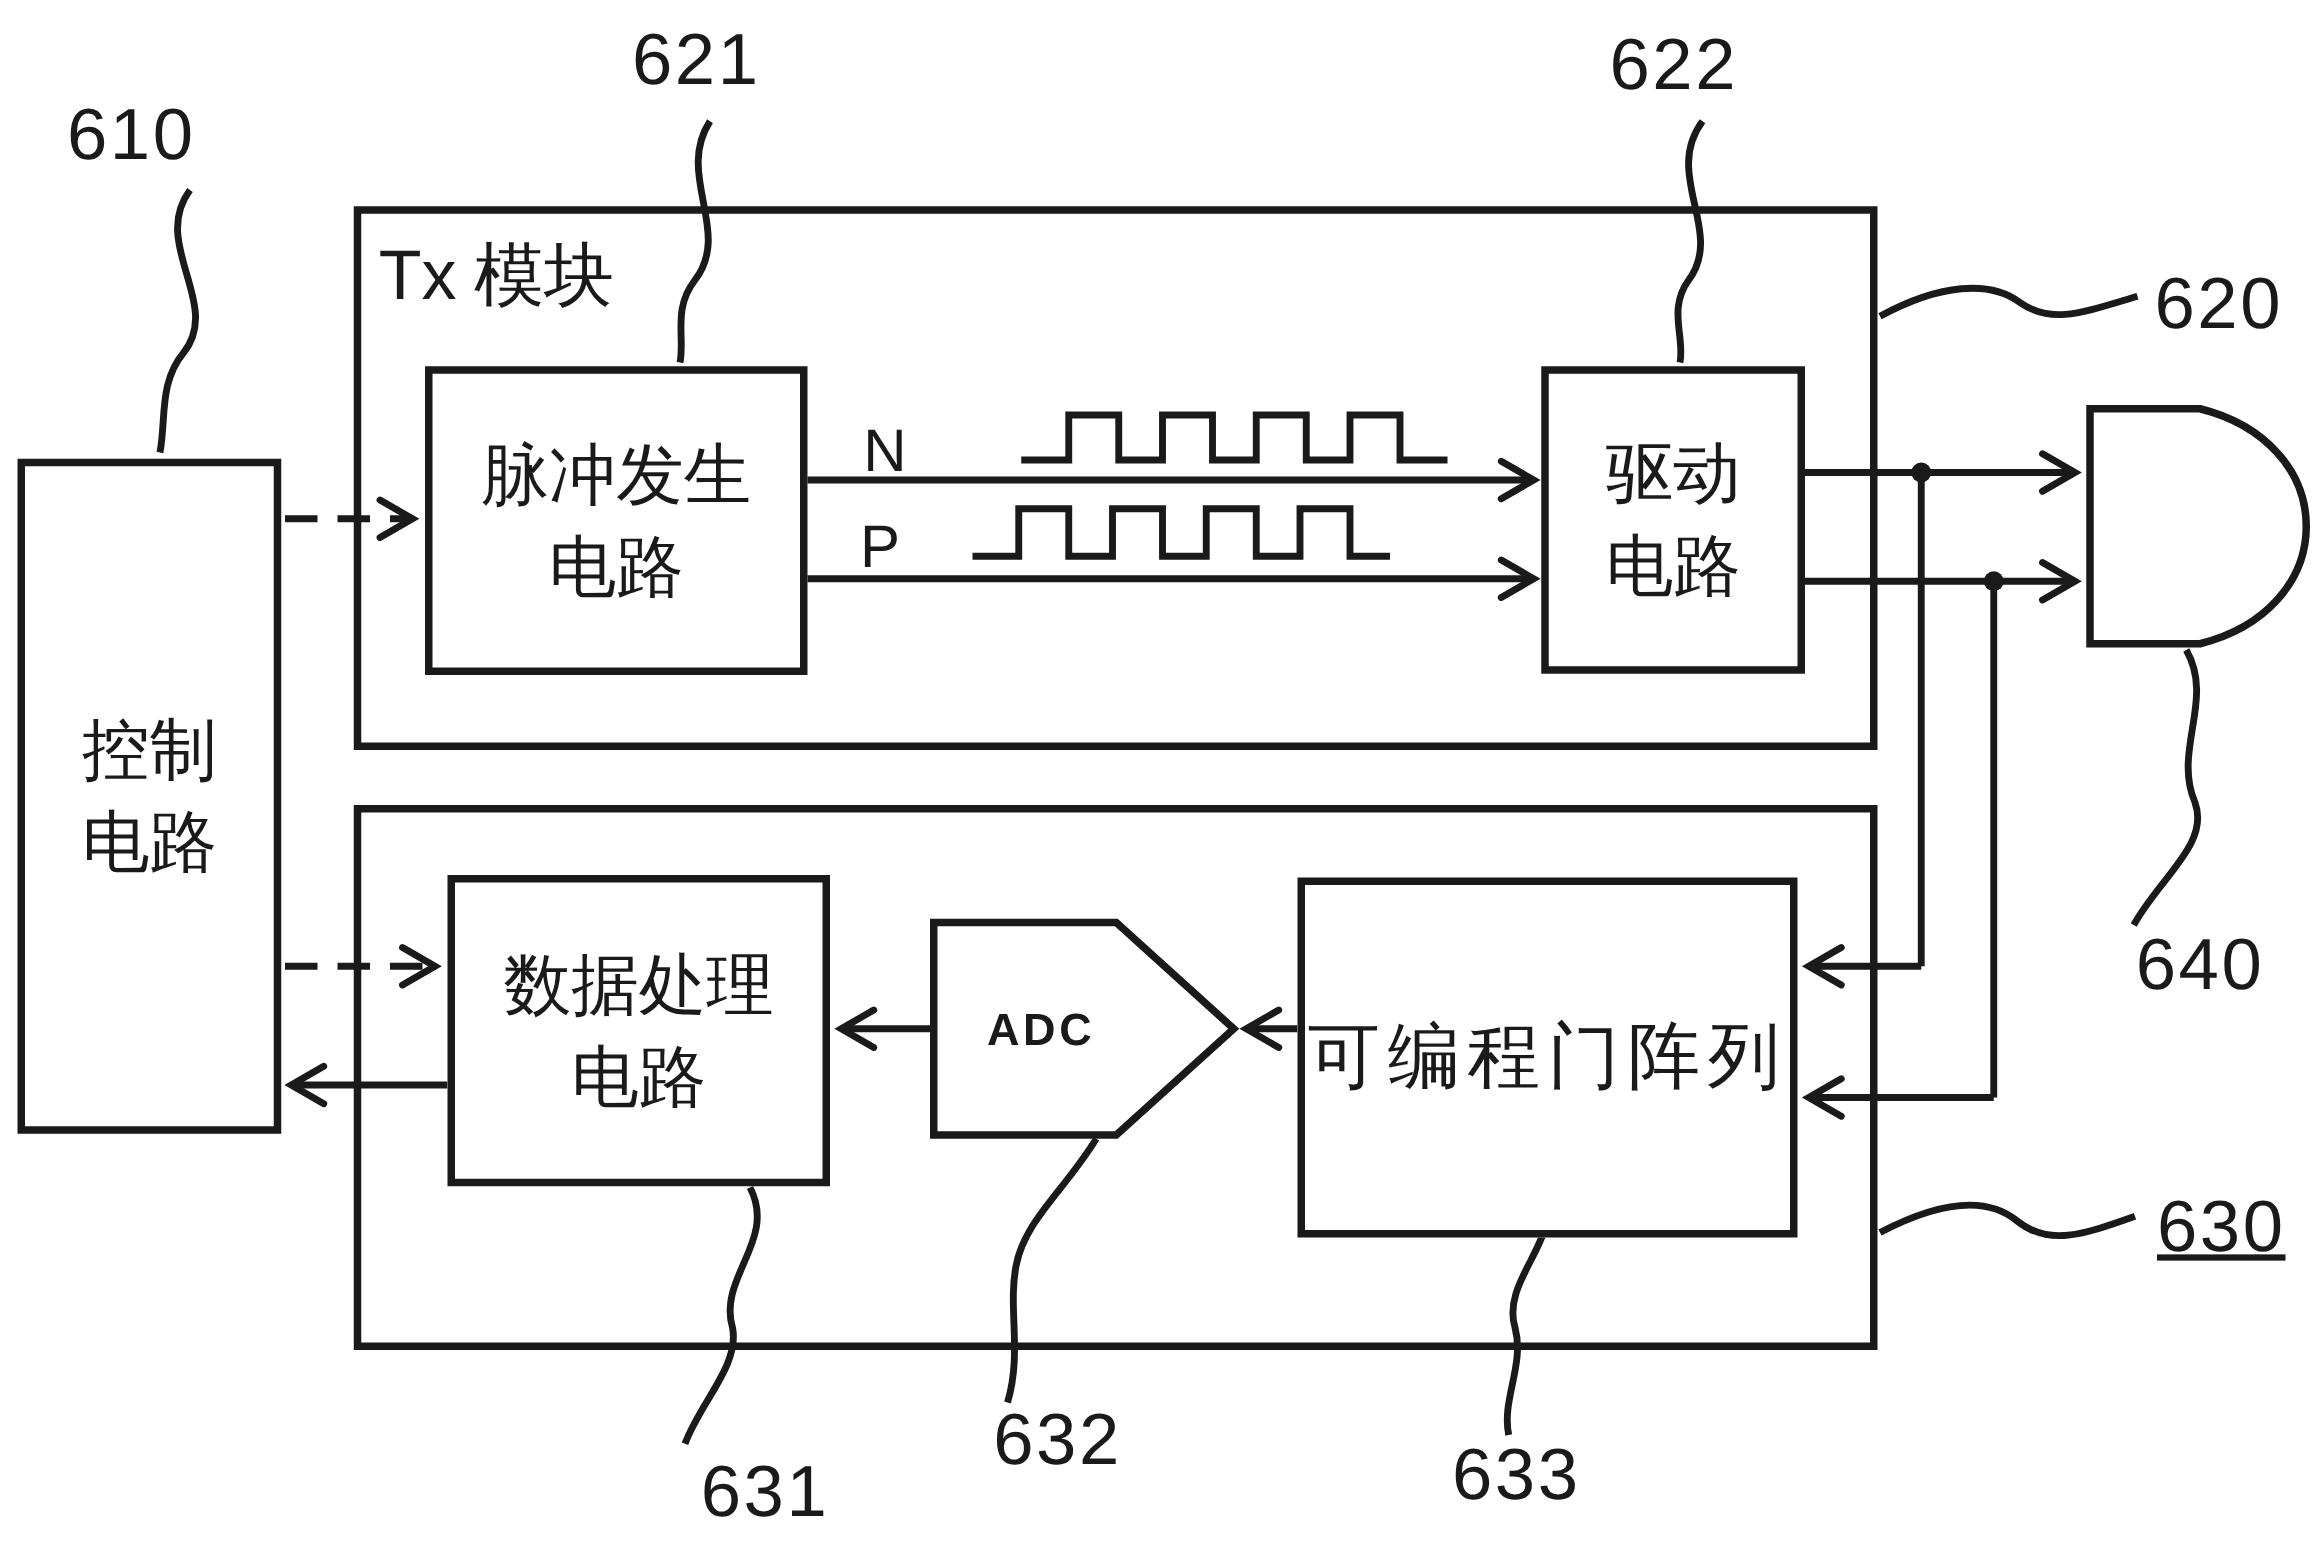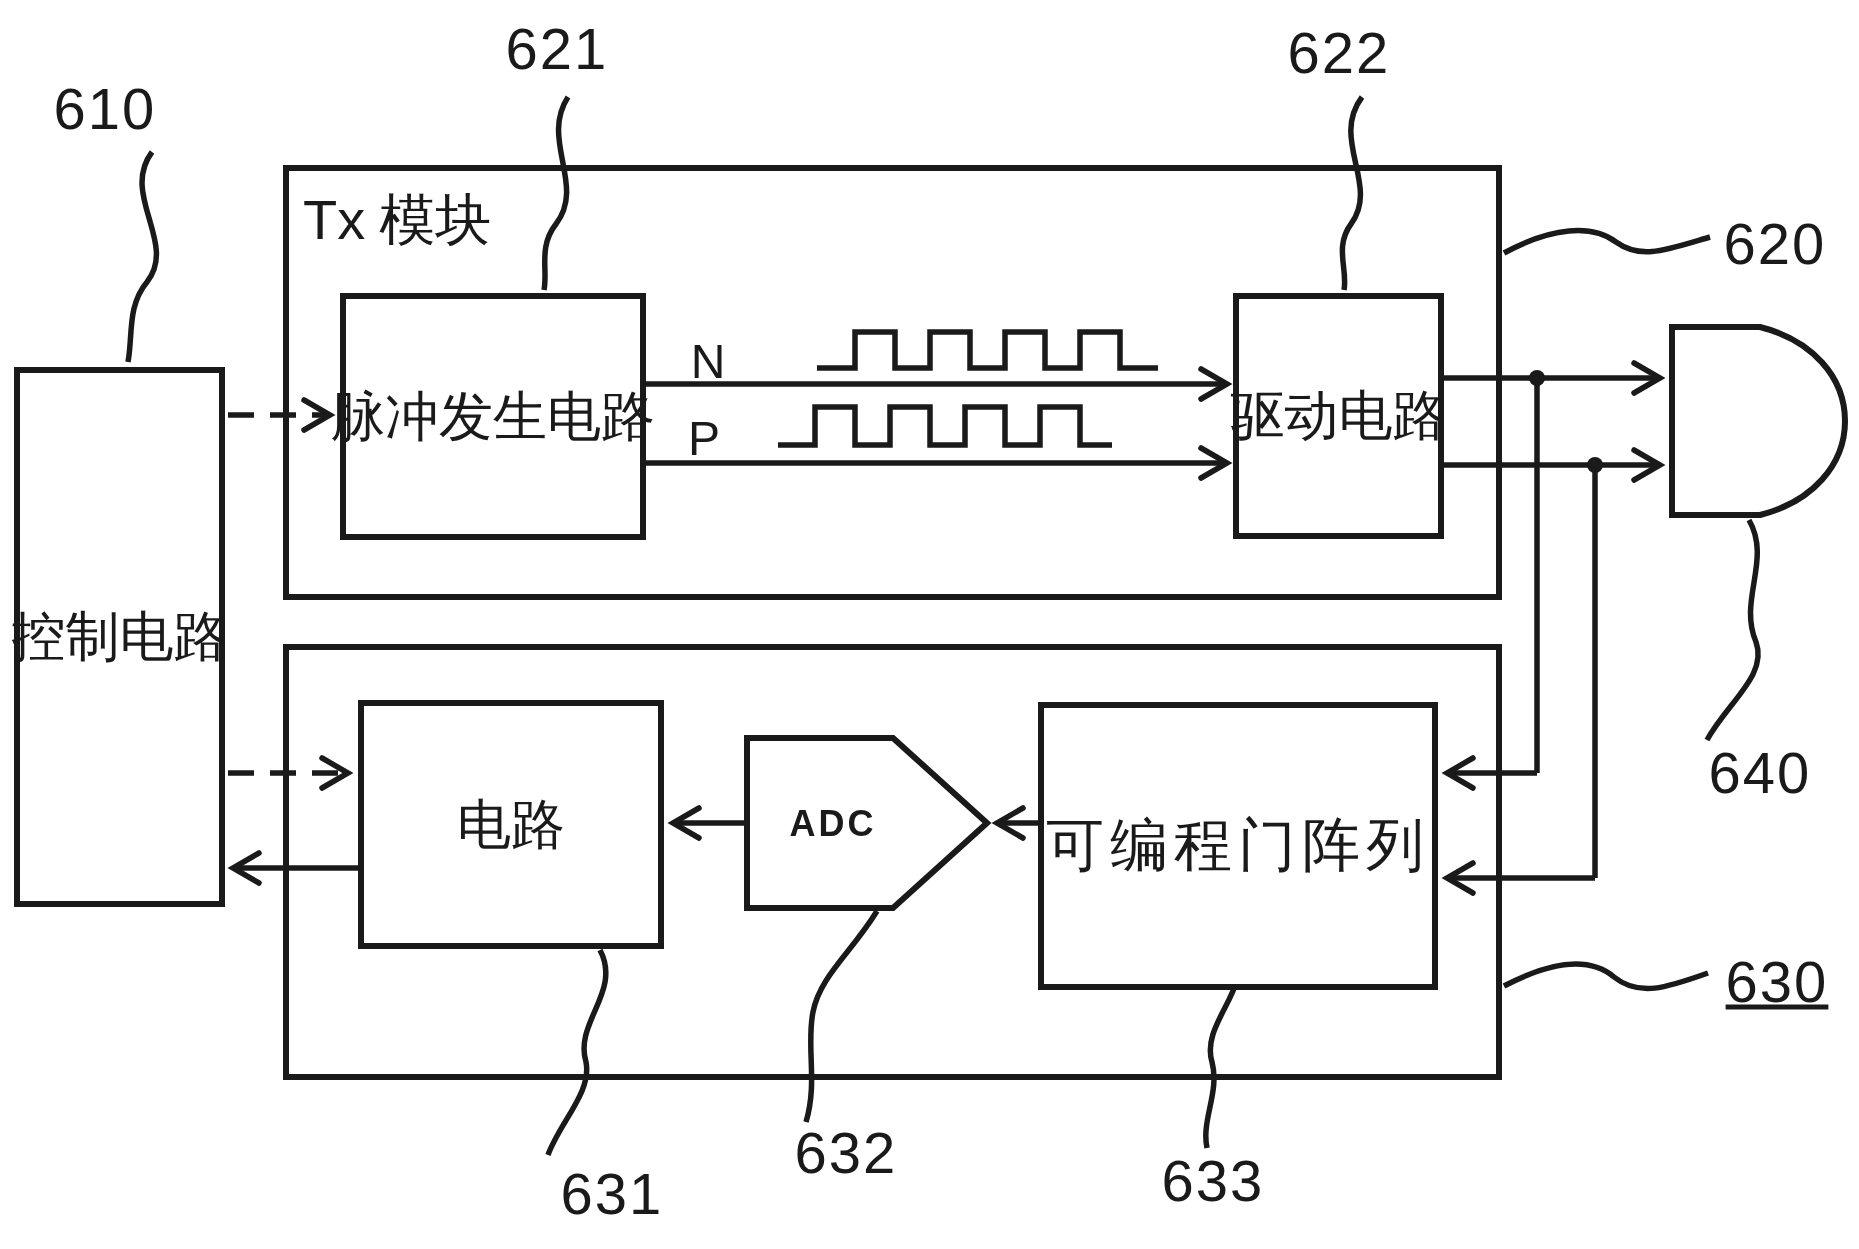--- a/index.html
+++ b/index.html
@@ -9,21 +9,21 @@
     background:#ffffff;
     font-family:"Liberation Sans","DejaVu Sans",sans-serif;
     color:#1a1a1a;
     overflow:hidden;
   }
   #wires{position:absolute;left:0;top:0;width:1859px;height:1249px;}
   .box{
     position:absolute;
     box-sizing:border-box;
     border:6px solid #1a1a1a;
-    display:flex;flex-direction:row;
+    display:flex;flex-direction:column;
     align-items:center;justify-content:center;
     text-align:center;
   }
   .module{background:transparent;}
   .leaf{background:#ffffff;}
   .cjk{
     font-family:"Liberation Serif","DejaVu Serif",serif;
     font-size:54px;line-height:74px;white-space:nowrap;
   }
   .module-label{
@@ -118,20 +118,21 @@
     <div class="cjk">脉冲发生</div>
     <div class="cjk">电路</div>
   </div>
 
   <div class="box leaf" style="left:1233px;top:293px;width:211px;height:246px;">
     <div class="cjk">驱动</div>
     <div class="cjk">电路</div>
   </div>
 
   <div class="box leaf" style="left:358px;top:700px;width:306px;height:249px;">
+    <div class="cjk">数据处理</div>
     <div class="cjk">电路</div>
   </div>
 
   <div class="box leaf" style="left:1038px;top:702px;width:400px;height:288px;">
     <div class="cjk" style="font-size:58px;letter-spacing:6px;">可编程门阵列</div>
   </div>
 
   <div class="module-label" style="left:303px;top:190px;">
     <span class="lat">Tx</span><span> 模块</span>
   </div>

